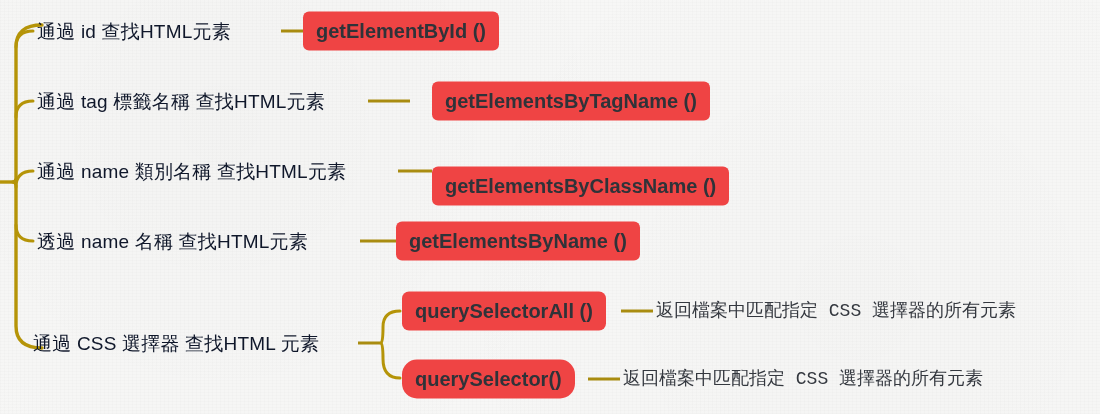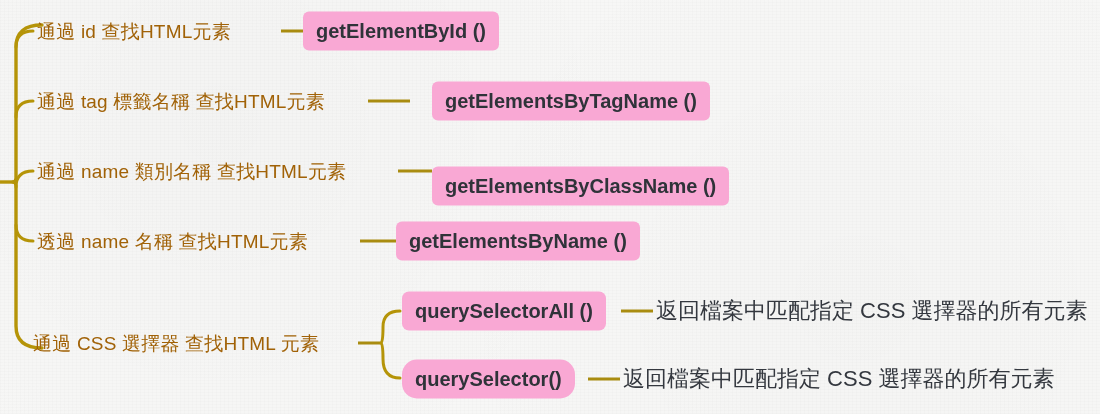--- a/index.html
+++ b/index.html
@@ -27,48 +27,49 @@
     z-index: 0;
   }
   #mindmap-canvas {
     position: absolute;
     inset: 0;
     z-index: 1;
   }
   .node-label {
     position: absolute;
     white-space: nowrap;
-    color: #a16207;
+    color: #0f172a;
     font-size: 19px;
     line-height: 1;
     letter-spacing: 0.2px;
     transform: translateY(-50%);
     z-index: 3;
   }
   .method-badge {
     position: absolute;
     white-space: nowrap;
-    background: #f9a8d4;
+    background: #ef4444;
     color: #2f3339;
     font-size: 20px;
     font-weight: 700;
     line-height: 1;
     border-radius: 6px;
     padding: 9px 13px 10px 13px;
     transform: translateY(-50%);
     z-index: 3;
   }
   .desc-label {
     position: absolute;
     white-space: nowrap;
     color: #34383f;
-    font-size: 22px;
+    font-size: 18px;
     line-height: 1;
     transform: translateY(-50%);
     z-index: 3;
+    font-family: Liberation Mono, monospace;
   }
 </style>
 </head>
 <body>
 
 <div id="paper-texture"></div>
 
 <svg id="mindmap-canvas" width="1100" height="414" viewBox="0 0 1100 414">
 
   <path d="M 0 182 L 15 182" stroke="#b59408" stroke-width="3.4" fill="none" stroke-linecap="butt"></path>

